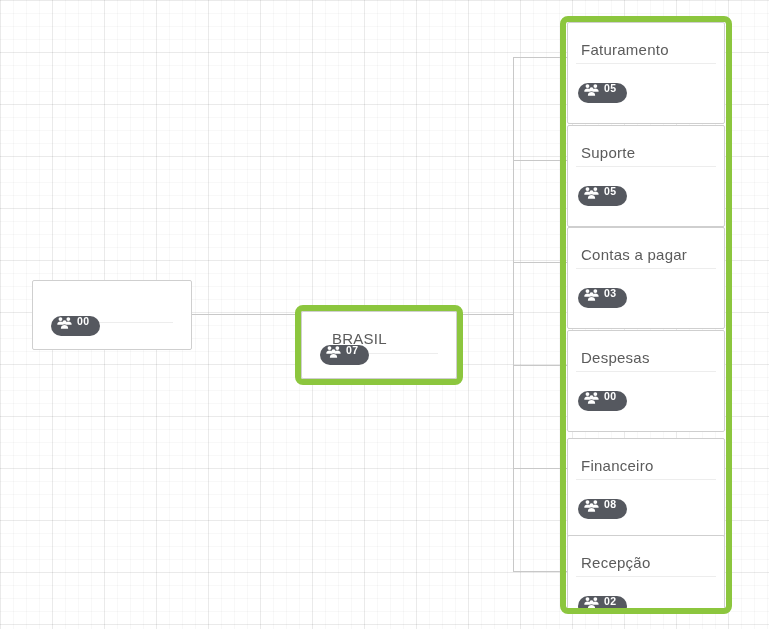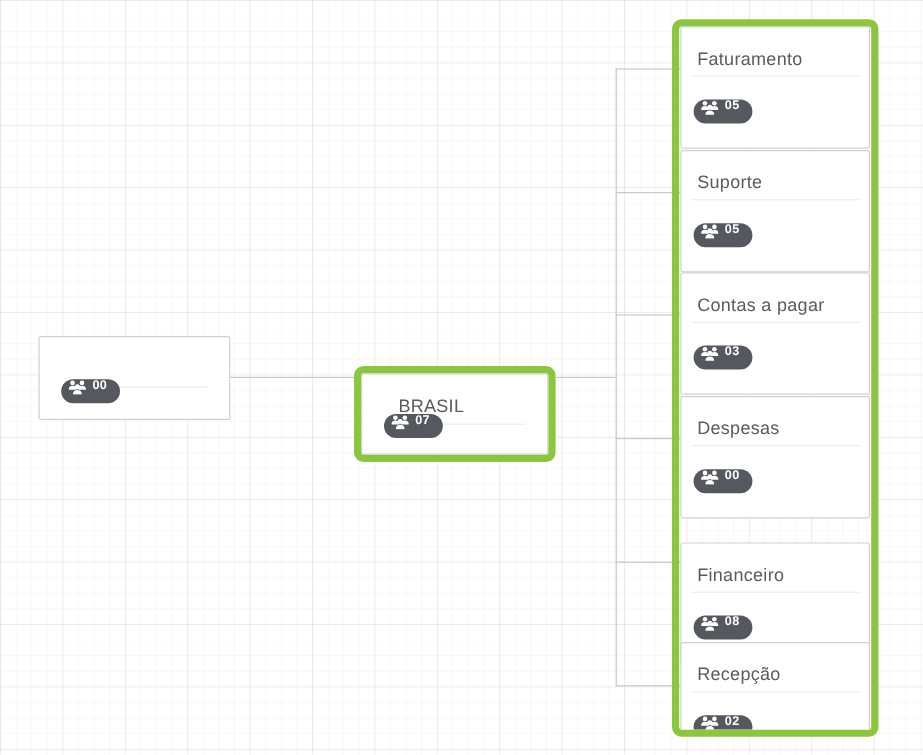--- a/index.html
+++ b/index.html
@@ -257,21 +257,21 @@
         <circle cx="4.2" cy="3.4" r="2.3"></circle>
         <path d="M0.4 9.3c0-2 1.7-3.1 3.8-3.1s3.8 1.1 3.8 3.1v0.9H0.4z"></path>
         <circle cx="13.6" cy="3.4" r="2.3"></circle>
         <path d="M10 9.3c0-2 1.6-3.1 3.6-3.1s3.9 1.1 3.9 3.1v0.9H10z"></path>
         <circle cx="9" cy="7.3" r="2.5"></circle>
         <path d="M4.7 14.1c0-2.3 1.9-3.6 4.3-3.6s4.3 1.3 4.3 3.6v0.8H4.7z"></path>
       </svg>
       <span class="count-value">00</span>
     </div>
   </div>
-        <div class="group-card" style="top: 430px; padding-left: 48px;">
+        <div class="group-card" style="top: 416px; padding-left: 48px;">
     <div class="node-title">Financeiro</div>
     <div class="node-divider"></div>
     <div class="count-pill">
       <svg class="users-icon" viewBox="0 0 18 15" fill="#ffffff" xmlns="http://www.w3.org/2000/svg">
         <circle cx="4.2" cy="3.4" r="2.3"></circle>
         <path d="M0.4 9.3c0-2 1.7-3.1 3.8-3.1s3.8 1.1 3.8 3.1v0.9H0.4z"></path>
         <circle cx="13.6" cy="3.4" r="2.3"></circle>
         <path d="M10 9.3c0-2 1.6-3.1 3.6-3.1s3.9 1.1 3.9 3.1v0.9H10z"></path>
         <circle cx="9" cy="7.3" r="2.5"></circle>
         <path d="M4.7 14.1c0-2.3 1.9-3.6 4.3-3.6s4.3 1.3 4.3 3.6v0.8H4.7z"></path>

